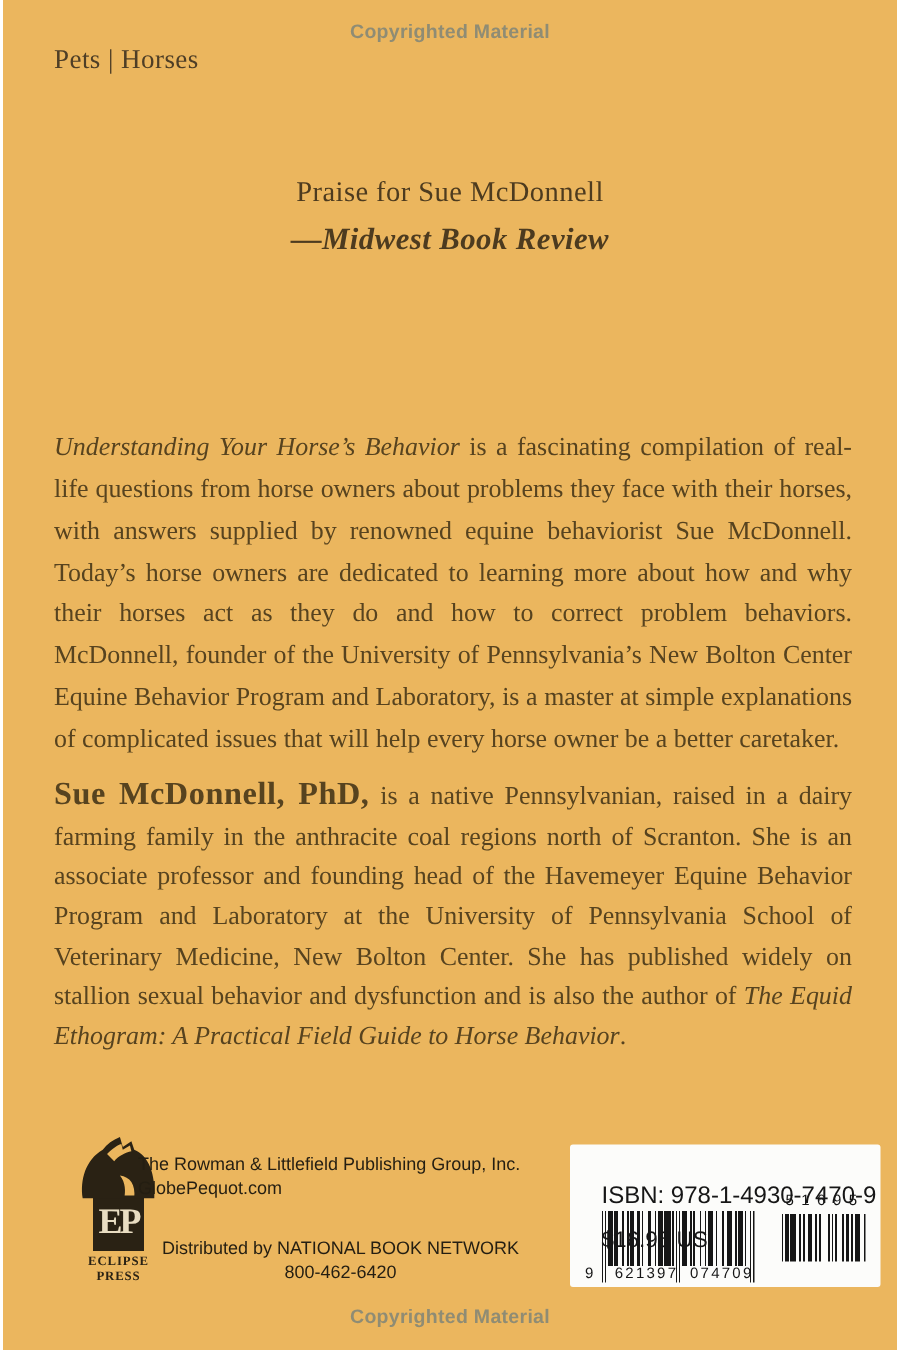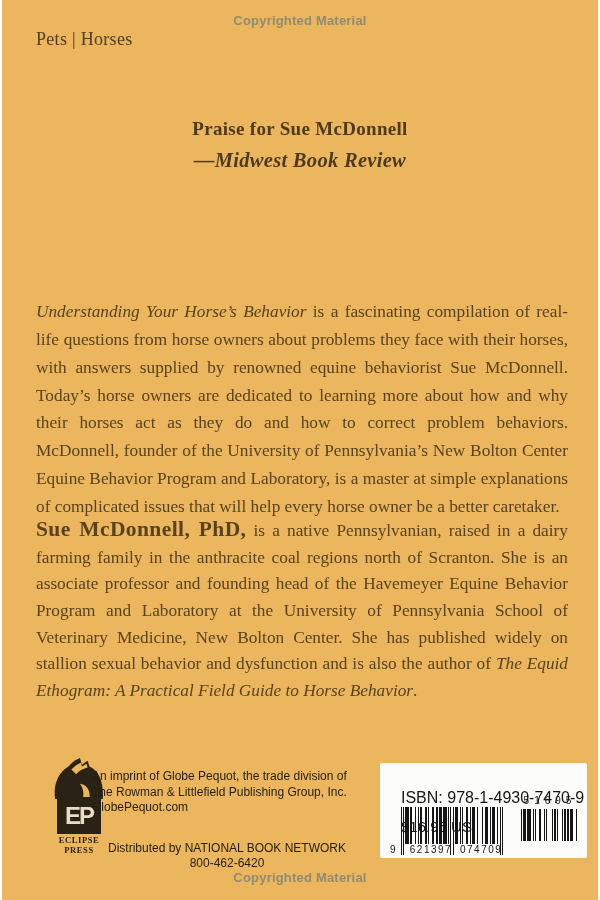--- a/index.html
+++ b/index.html
@@ -16,41 +16,41 @@
     font-family:"Liberation Sans", sans-serif;
     font-size:13px;font-weight:700;color:#8f8c74;letter-spacing:.2px;
   }
   .copyright.top{top:13px;}
   .copyright.bottom{bottom:15px;}
   .category{
     position:absolute;left:34px;top:29px;font-size:18px;color:#4e3e26;
     letter-spacing:.3px;
   }
   .praise{position:absolute;left:0;right:0;top:118px;text-align:center;color:#4d3b1f;}
-  .praise-heading{font-size:19px;font-weight:700;letter-spacing:.3px;}
+  .praise-heading{font-size:19px;font-weight:400;letter-spacing:.3px;}
   .praise-quote{font-size:20.5px;margin-top:14px;}
   .praise-attr{font-size:20.5px;font-weight:700;font-style:italic;margin-top:9px;letter-spacing:.3px;}
   .description{
-    position:absolute;left:34px;width:532px;top:281px;
+    position:absolute;left:34px;width:532px;top:267px;
     font-size:17.3px;line-height:27.8px;text-align:justify;color:#57431f;
   }
   .bio{
     position:absolute;left:34px;width:532px;top:499px;
     font-size:17.3px;line-height:26.6px;text-align:justify;color:#57431f;
   }
   .bio-name{font-size:21.5px;font-weight:700;letter-spacing:.4px;}
   .italic{font-style:italic;}
 
   
   .logo{position:absolute;left:44px;top:757px;width:66px;text-align:center;color:#2a2214;}
   .logo svg{display:block;margin:0 auto;}
   .ep-box{
-    width:44px;height:37px;margin:-2px auto 2px auto;background:#2a2214;
+    width:34px;height:37px;margin:-2px auto 2px auto;background:#2a2214;
     display:flex;align-items:center;justify-content:center;
-    color:#e9ddc2;font-size:24px;font-weight:700;font-family:Liberation Sans, sans-serif;
+    color:#e9ddc2;font-size:24px;font-weight:700;font-family:Liberation Serif, serif;
     letter-spacing:-2px;
   }
   .logo-name{font-size:8.5px;font-weight:700;line-height:9.5px;letter-spacing:.6px;}
 
   .imprint{
     position:absolute;left:90px;top:769px;width:270px;
     font-family:"Liberation Sans", sans-serif;font-size:12px;line-height:15.5px;
     color:#241e12;
   }
   .distribution{margin-top:25px;text-align:center;}
@@ -94,21 +94,20 @@
     <svg width="58" height="42" viewBox="0 0 60 44">
       <path fill="#2a2214" d="M5 44 C3 31 7 17 19 10 C22 6 26 3 31 1 L33 8 L39 4 L41 10 C51 14 56 27 55 44 L41 44 C42 34 38 29 31 28 C35 33 35 39 34 44 Z"></path>
       <path fill="#ebb65e" d="M22 13 C26 9 29 7 32 6 L33 10 L38 7 L39 11 C35 12 30 14 27 18 Z"></path>
     </svg>
     <div class="ep-box">EP</div>
     <div class="logo-name">ECLIPSE</div>
     <div class="logo-name">PRESS</div>
   </div>
 
   <div class="imprint">
-    <div>An imprint of Globe Pequot, the trade division of</div>
     <div>The Rowman &amp; Littlefield Publishing Group, Inc.</div>
     <div>GlobePequot.com</div>
     <div class="distribution">
       <div>Distributed by NATIONAL BOOK NETWORK</div>
       <div>800-462-6420</div>
     </div>
   </div>
 
   <div class="barcode-box">
     <div class="price">$16.95 US</div>

